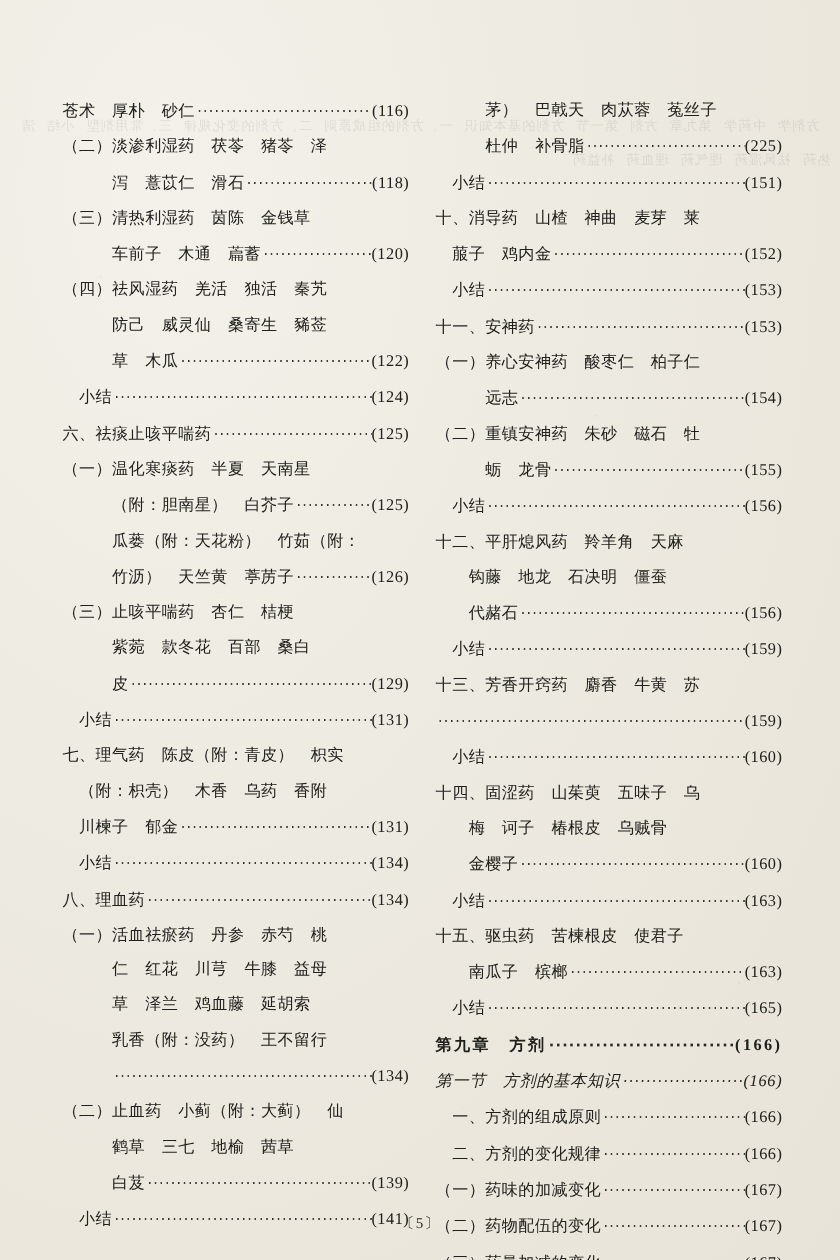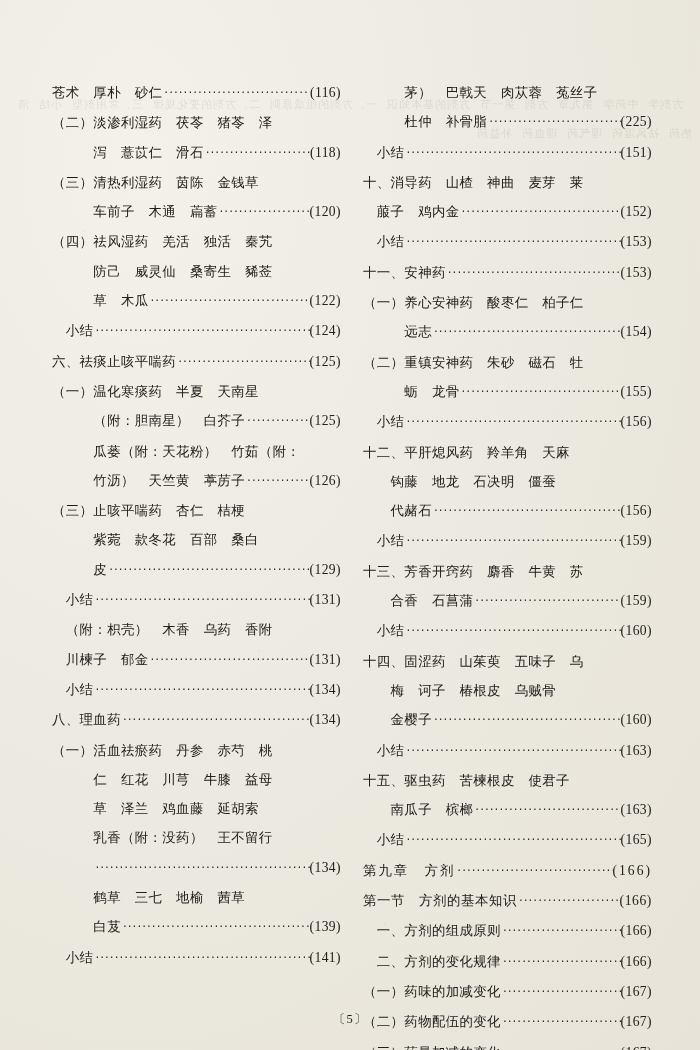--- a/index.html
+++ b/index.html
@@ -86,25 +86,26 @@
     font-size: 12px;
     padding: 0 2px;
     color: #2a2a24;
   }
   .pg {
     white-space: pre;
     font-family: "Liberation Serif", serif;
     font-size: 13.6px;
   }
   .chapter {
-    font-weight: normal;
+    font-weight: bold;
     letter-spacing: 2px;
   }
   .sec {
     letter-spacing: 0.6px;
+    font-style: italic;
   }
   .footer {
     position: absolute;
     bottom: 22px;
     left: 0;
     width: 700px;
     text-align: center;
     font-size: 12.5px;
     color: #26261f;
     font-family: "Liberation Serif", serif;
@@ -130,29 +131,31 @@
         <div class="line"><span class="txt">　小结</span><span class="dots">····························································</span><span class="pg">(124)</span></div>
         <div class="line"><span class="txt">六、祛痰止咳平喘药</span><span class="dots">····························································</span><span class="pg">(125)</span></div>
         <div class="line"><span class="txt">（一）温化寒痰药　半夏　天南星</span></div>
         <div class="line"><span class="txt">　　　（附：胆南星）　白芥子</span><span class="dots">····························································</span><span class="pg">(125)</span></div>
         <div class="line"><span class="txt">　　　瓜蒌（附：天花粉）　竹茹（附：</span></div>
         <div class="line"><span class="txt">　　　竹沥）　天竺黄　葶苈子</span><span class="dots">····························································</span><span class="pg">(126)</span></div>
         <div class="line"><span class="txt">（三）止咳平喘药　杏仁　桔梗</span></div>
         <div class="line"><span class="txt">　　　紫菀　款冬花　百部　桑白</span></div>
         <div class="line"><span class="txt">　　　皮</span><span class="dots">····························································</span><span class="pg">(129)</span></div>
         <div class="line"><span class="txt">　小结</span><span class="dots">····························································</span><span class="pg">(131)</span></div>
+        <div class="line"><span class="txt">七、理气药　陈皮（附：青皮）　枳实</span></div>
         <div class="line"><span class="txt">　（附：枳壳）　木香　乌药　香附</span></div>
         <div class="line"><span class="txt">　川楝子　郁金</span><span class="dots">····························································</span><span class="pg">(131)</span></div>
         <div class="line"><span class="txt">　小结</span><span class="dots">····························································</span><span class="pg">(134)</span></div>
         <div class="line"><span class="txt">八、理血药</span><span class="dots">····························································</span><span class="pg">(134)</span></div>
         <div class="line"><span class="txt">（一）活血祛瘀药　丹参　赤芍　桃</span></div>
         <div class="line"><span class="txt">　　　仁　红花　川芎　牛膝　益母</span></div>
         <div class="line"><span class="txt">　　　草　泽兰　鸡血藤　延胡索</span></div>
         <div class="line"><span class="txt">　　　乳香（附：没药）　王不留行</span></div>
         <div class="line"><span class="txt">　　　</span><span class="dots">····························································</span><span class="pg">(134)</span></div>
+        <div class="line"><span class="txt">（二）止血药　小蓟（附：大蓟）　仙</span></div>
         <div class="line"><span class="txt">　　　鹤草　三七　地榆　茜草</span></div>
         <div class="line"><span class="txt">　　　白芨</span><span class="dots">····························································</span><span class="pg">(139)</span></div>
         <div class="line"><span class="txt">　小结</span><span class="dots">····························································</span><span class="pg">(141)</span></div>
       </div>
     <div class="col" id="right-col">
         <div class="line"><span class="txt">　　　茅）　巴戟天　肉苁蓉　菟丝子</span></div>
         <div class="line"><span class="txt">　　　杜仲　补骨脂</span><span class="dots">····························································</span><span class="pg">(225)</span></div>
         <div class="line"><span class="txt">　小结</span><span class="dots">····························································</span><span class="pg">(151)</span></div>
         <div class="line"><span class="txt">十、消导药　山楂　神曲　麦芽　莱</span></div>
         <div class="line"><span class="txt">　菔子　鸡内金</span><span class="dots">····························································</span><span class="pg">(152)</span></div>
@@ -161,21 +164,21 @@
         <div class="line"><span class="txt">（一）养心安神药　酸枣仁　柏子仁</span></div>
         <div class="line"><span class="txt">　　　远志</span><span class="dots">····························································</span><span class="pg">(154)</span></div>
         <div class="line"><span class="txt">（二）重镇安神药　朱砂　磁石　牡</span></div>
         <div class="line"><span class="txt">　　　蛎　龙骨</span><span class="dots">····························································</span><span class="pg">(155)</span></div>
         <div class="line"><span class="txt">　小结</span><span class="dots">····························································</span><span class="pg">(156)</span></div>
         <div class="line"><span class="txt">十二、平肝熄风药　羚羊角　天麻</span></div>
         <div class="line"><span class="txt">　　钩藤　地龙　石决明　僵蚕</span></div>
         <div class="line"><span class="txt">　　代赭石</span><span class="dots">····························································</span><span class="pg">(156)</span></div>
         <div class="line"><span class="txt">　小结</span><span class="dots">····························································</span><span class="pg">(159)</span></div>
         <div class="line"><span class="txt">十三、芳香开窍药　麝香　牛黄　苏</span></div>
-        <div class="line"><span class="txt">　　合香　石菖蒲</span><span class="dots">····························································</span><span class="pg">(159)</span></div>
+        <div class="line"><span class="dots">····························································</span><span class="pg">(159)</span></div>
         <div class="line"><span class="txt">　小结</span><span class="dots">····························································</span><span class="pg">(160)</span></div>
         <div class="line"><span class="txt">十四、固涩药　山茱萸　五味子　乌</span></div>
         <div class="line"><span class="txt">　　梅　诃子　椿根皮　乌贼骨</span></div>
         <div class="line"><span class="txt">　　金樱子</span><span class="dots">····························································</span><span class="pg">(160)</span></div>
         <div class="line"><span class="txt">　小结</span><span class="dots">····························································</span><span class="pg">(163)</span></div>
         <div class="line"><span class="txt">十五、驱虫药　苦楝根皮　使君子</span></div>
         <div class="line"><span class="txt">　　南瓜子　槟榔</span><span class="dots">····························································</span><span class="pg">(163)</span></div>
         <div class="line"><span class="txt">　小结</span><span class="dots">····························································</span><span class="pg">(165)</span></div>
         <div class="line chapter"><span class="txt">第九章　方剂</span><span class="dots">····························································</span><span class="pg">(166)</span></div>
         <div class="line sec"><span class="txt">第一节　方剂的基本知识</span><span class="dots">····························································</span><span class="pg">(166)</span></div>

